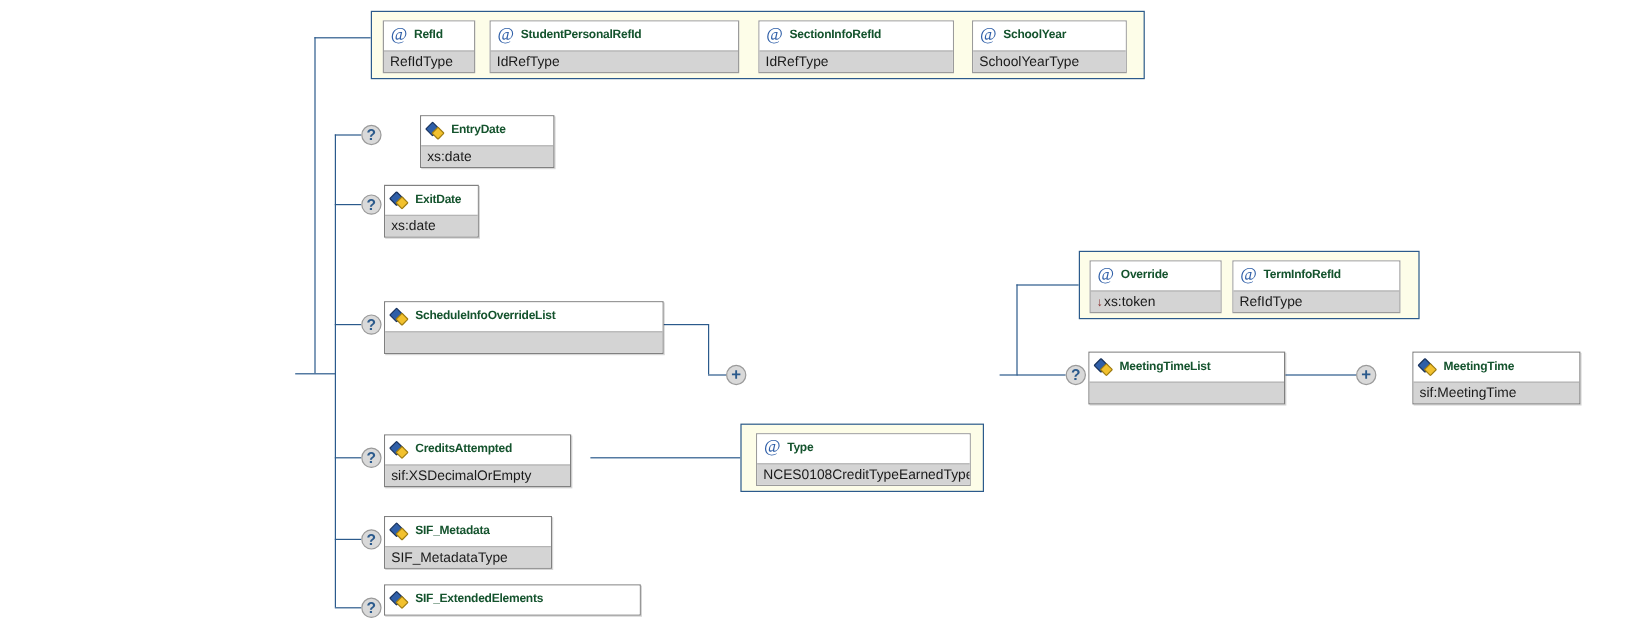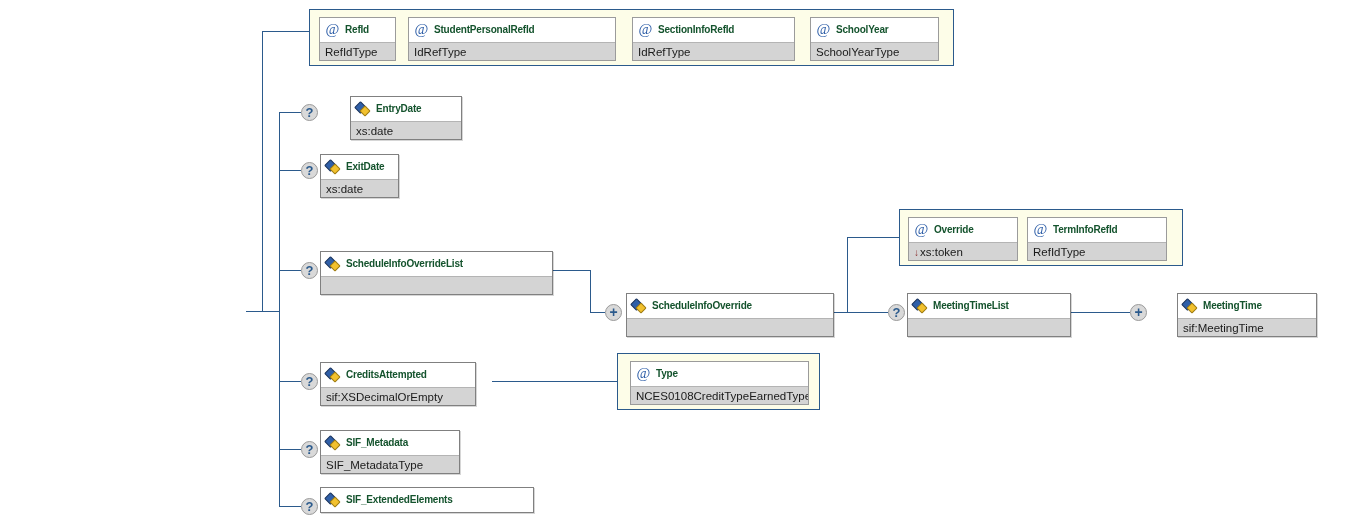--- a/index.html
+++ b/index.html
@@ -264,27 +264,20 @@
 
   <div class="marker" style="left:301px; top:498px;">?</div>
   <div class="node elem" style="left:320px; top:487px; width:214px;">
     <div class="node-title">
       <span class="icon-elem"></span>
       <span class="label">SIF_ExtendedElements</span>
     </div>
   </div>
 
   <div class="marker plus" style="left:605px; top:304px;">+</div>
-  <div class="node elem" style="left:626px; top:293px; width:208px;">
-    <div class="node-title">
-      <span class="icon-elem"></span>
-      <span class="label">ScheduleInfoOverride</span>
-    </div>
-    <div class="node-type empty"></div>
-  </div>
 
   <div class="attr-group" style="left:899px; top:209px; width:284px; height:57px;"></div>
 
   <div class="node" style="left:908px; top:217px; width:110px;">
     <div class="node-title">
       <span class="icon-attr">@</span>
       <span class="label">Override</span>
     </div>
     <div class="node-type"><span class="type-arrow">↓</span><span>xs:token</span></div>
   </div>

